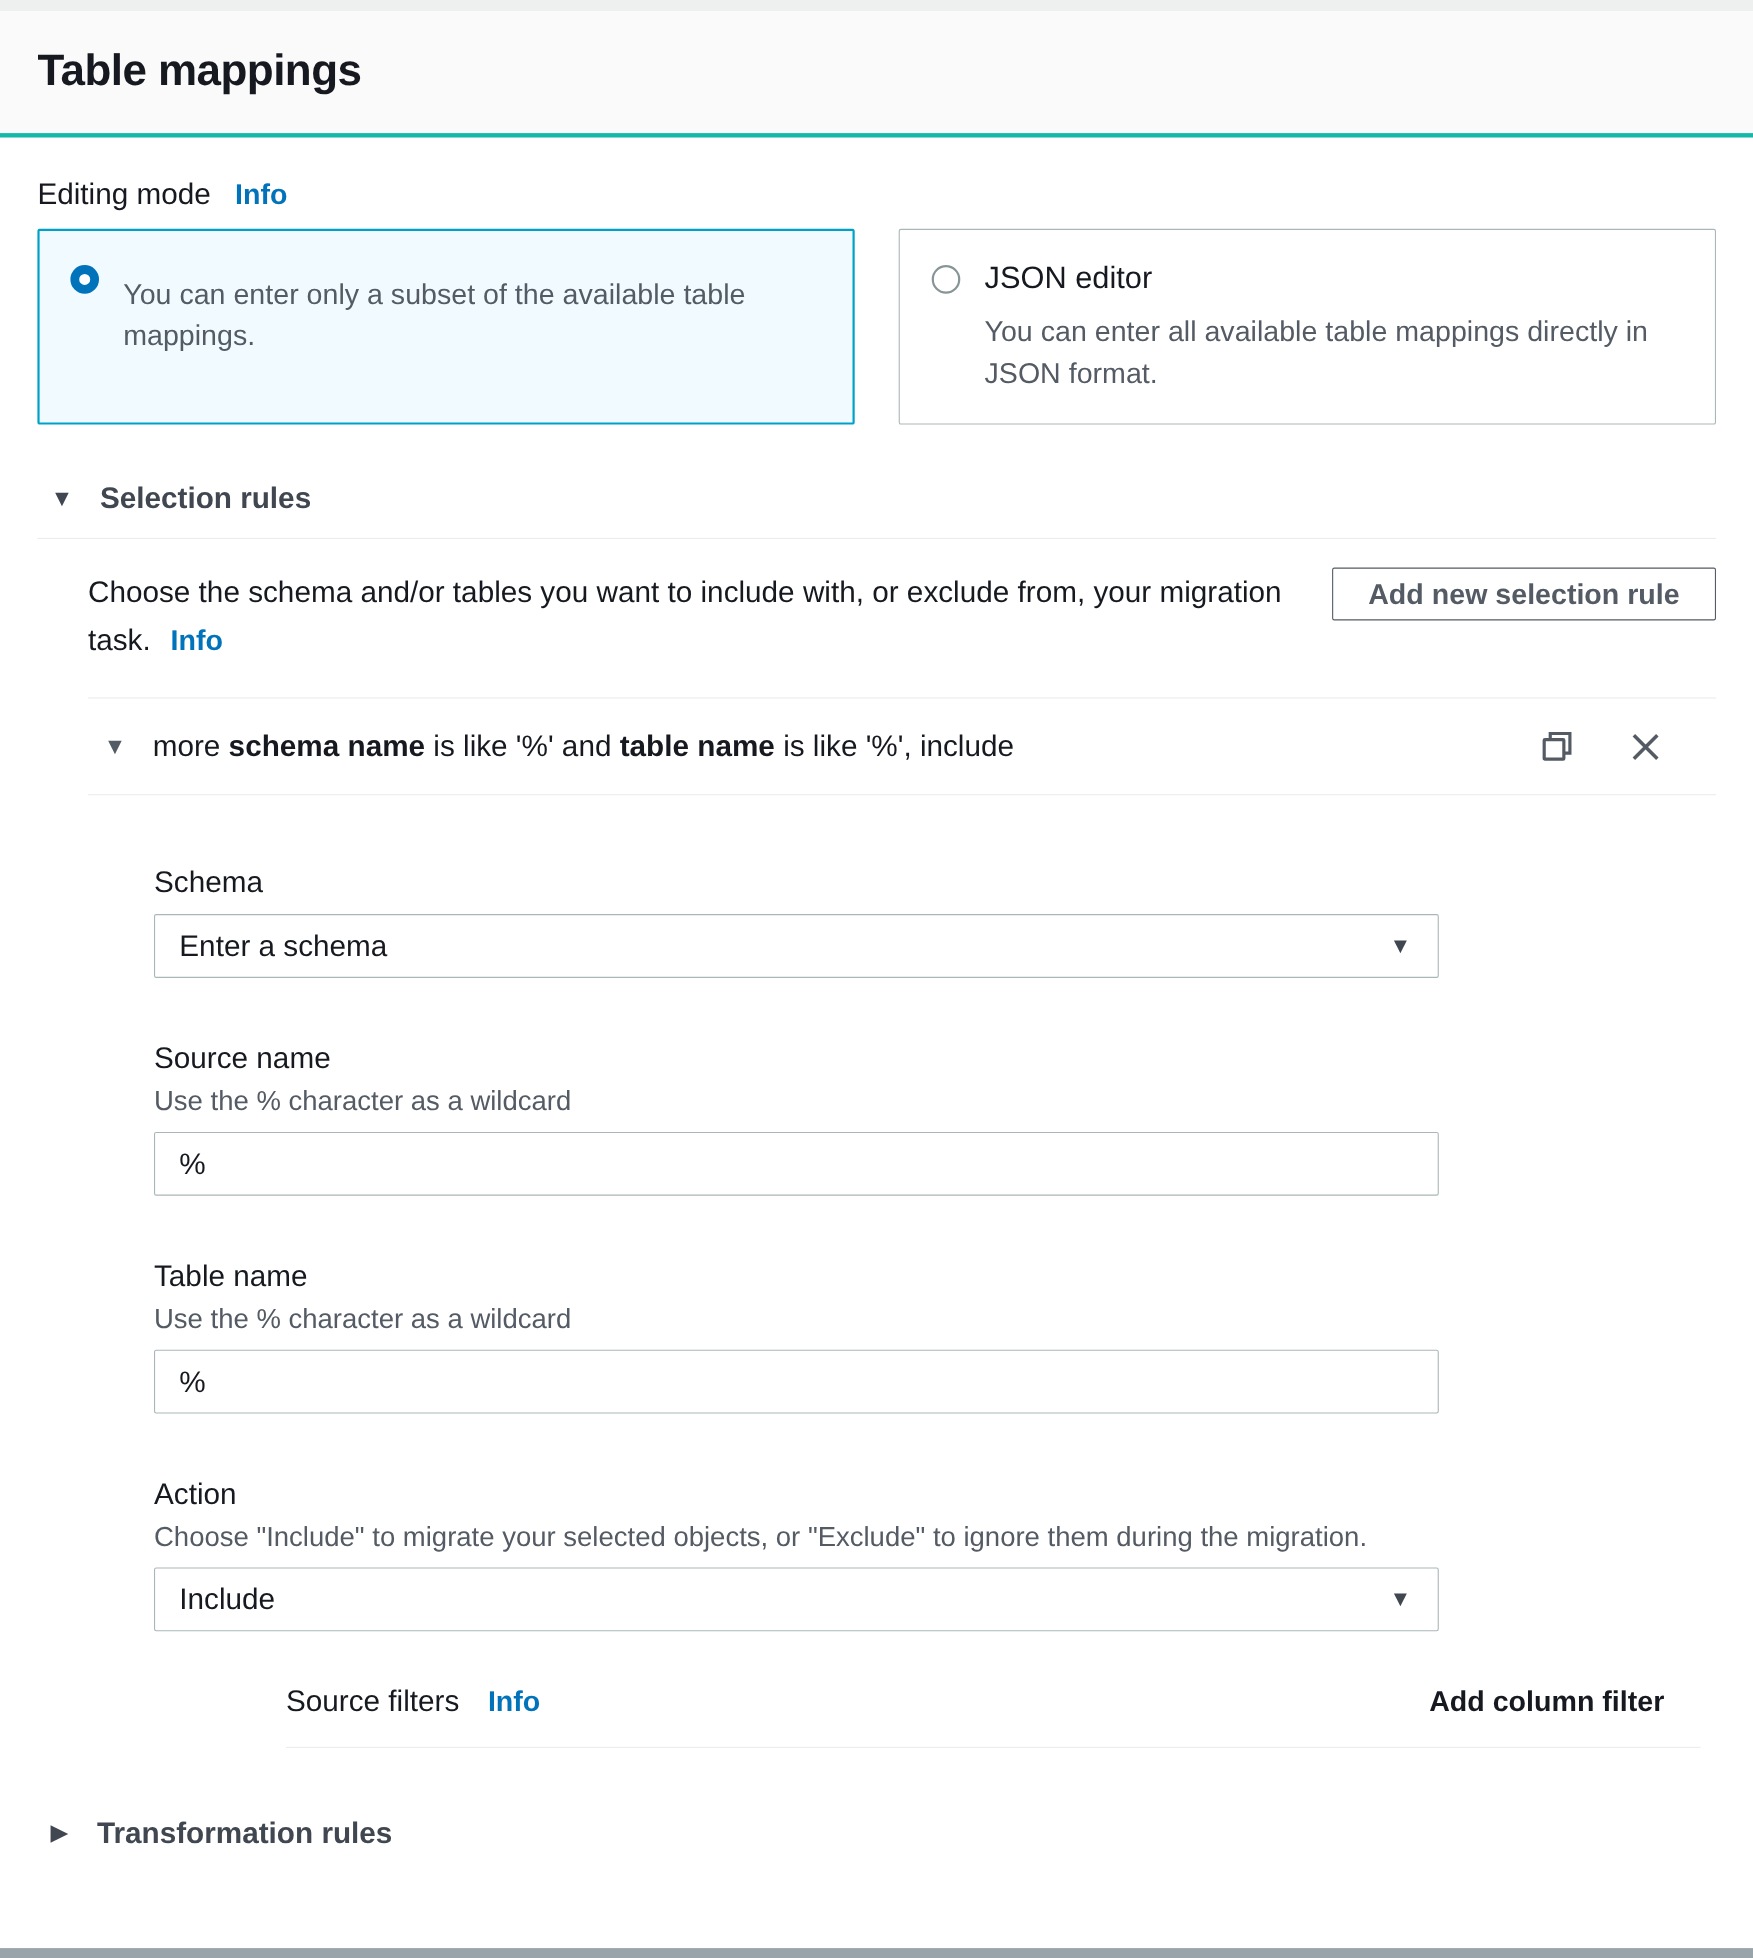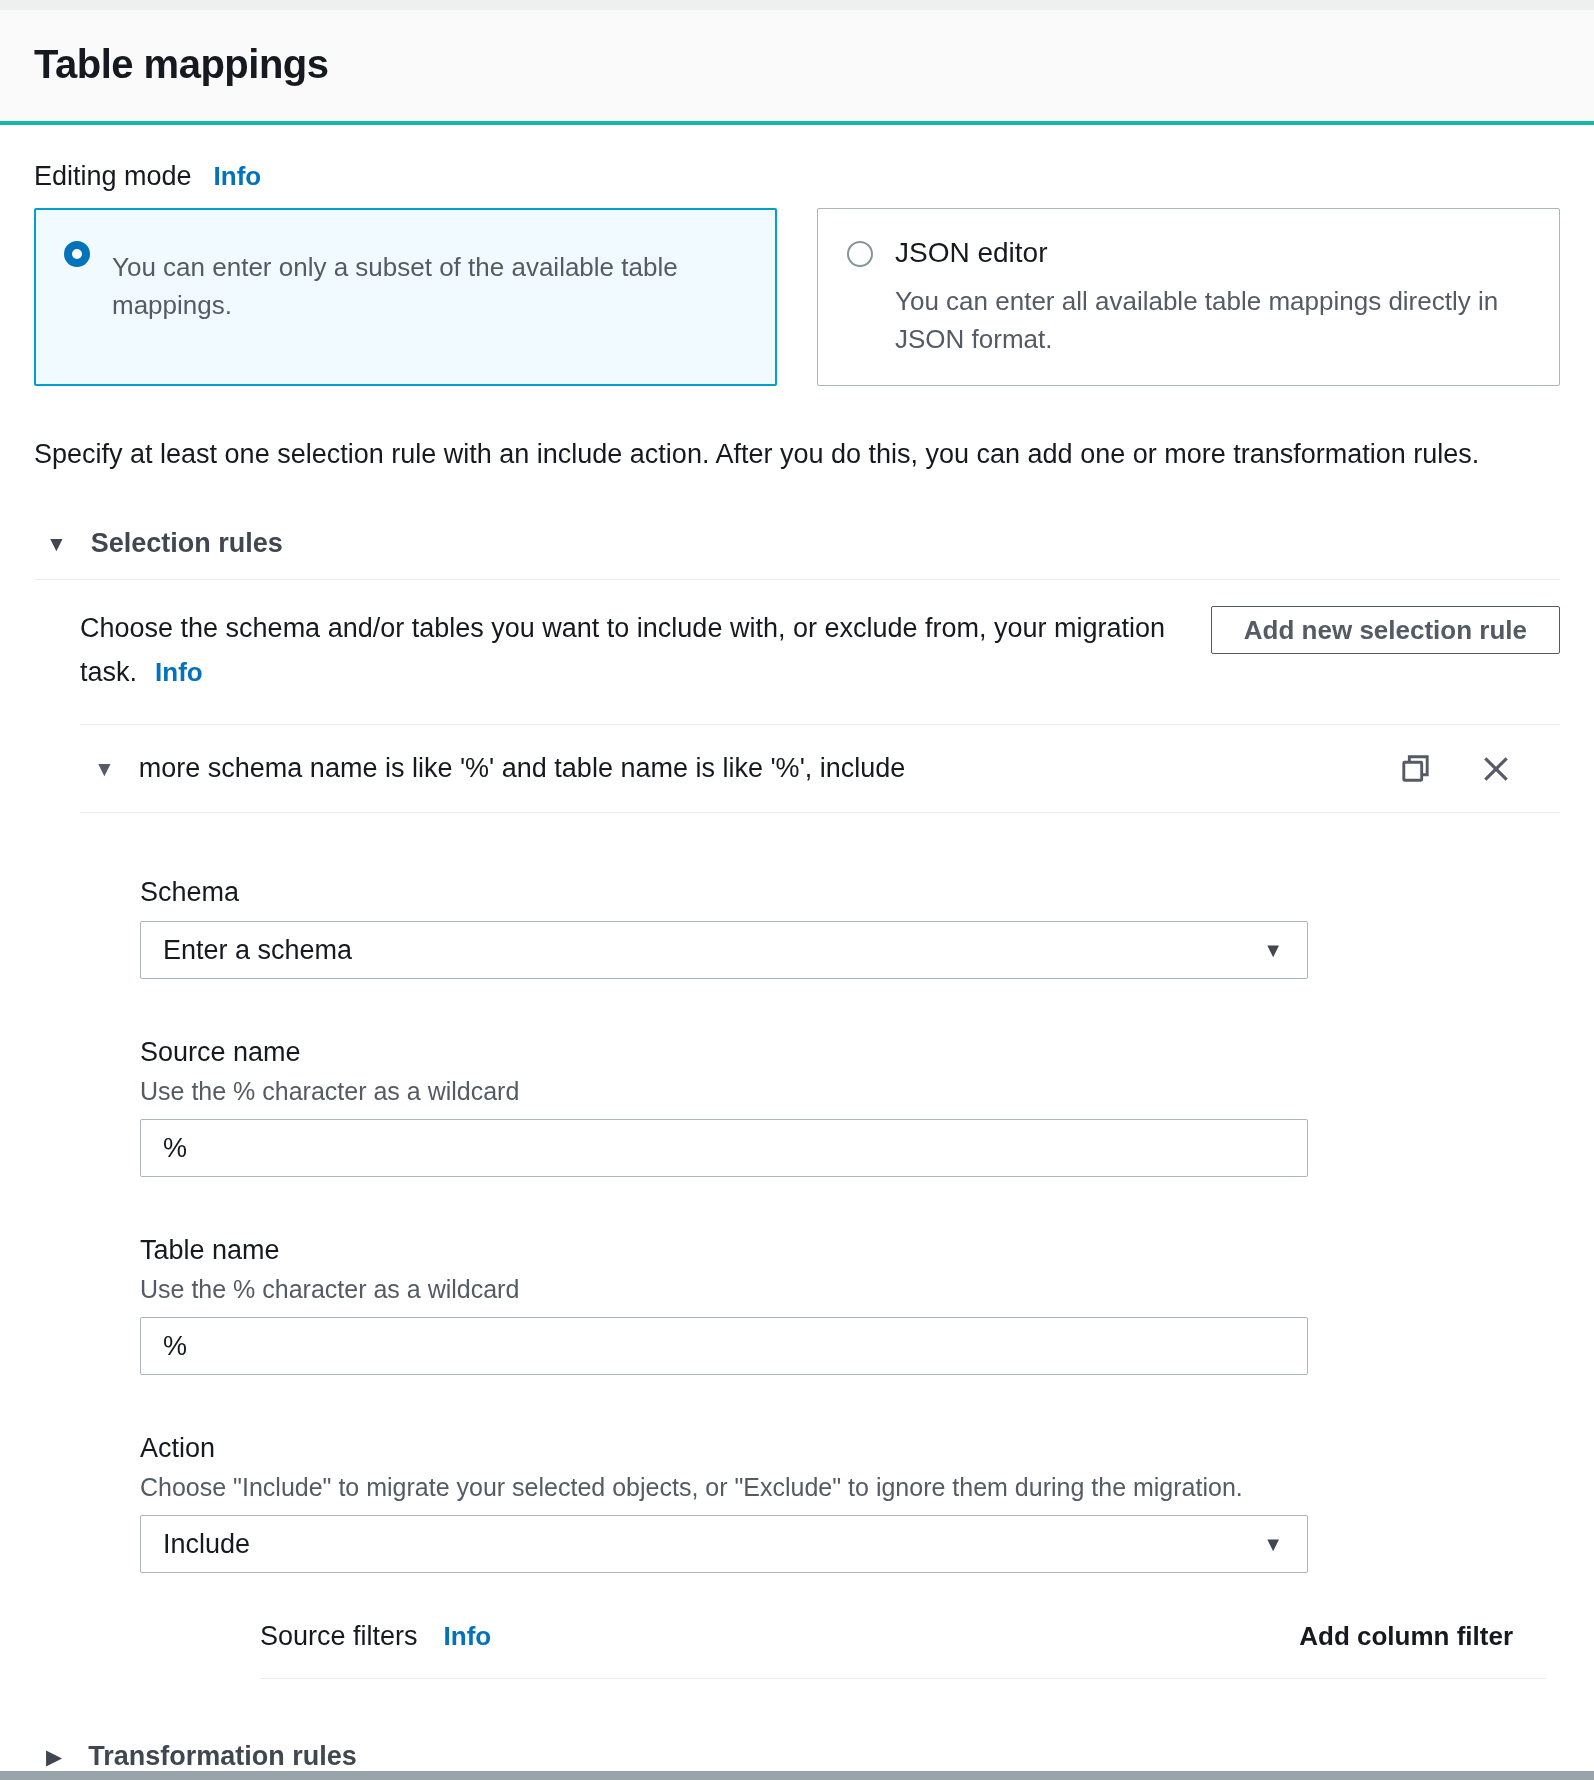--- a/index.html
+++ b/index.html
@@ -88,21 +88,21 @@
   
   .rule { margin-left: 46px; margin-top: 30px; }
   .rule-header {
     border-top: 1px solid #eaeded;
     border-bottom: 1px solid #eaeded;
     padding: 27px 0;
     display: flex; align-items: center;
   }
   .rule-header .tri { margin-left: 14px; color: #545b64; }
   .rule-summary { margin-left: 24px; font-size: 27px; color: #16191f; }
-  .rule-summary b { font-weight: 400; }
+  .rule-summary b { font-weight: 700; }
   .rule-actions { margin-left: auto; display: flex; align-items: center; gap: 48px; margin-right: 48px; }
   .icon-btn { background: none; border: none; cursor: pointer; padding: 0; line-height: 0; }
 
   .rule-body { padding-left: 60px; }
   .form-group { margin-top: 56px; }
   .form-group.first { margin-top: 62px; }
   .fg-label { font-size: 27px; color: #16191f; line-height: 34px; }
   .fg-hint { margin-top: 6px; font-size: 25px; color: #545b64; line-height: 32px; }
   .field {
     margin-top: 12px;
@@ -172,21 +172,20 @@
     </div>
     <div class="mode-card">
       <span class="radio"></span>
       <div>
         <div class="mode-title">JSON editor</div>
         <div class="mode-desc">You can enter all available table mappings directly in JSON format.</div>
       </div>
     </div>
   </div>
 
-  <p class="intro">Specify at least one selection rule with an include action. After you do this, you can add one or more transformation rules.</p>
 
   <div class="sec-header">
     <span class="tri">▼</span>
     <span class="sec-title">Selection rules</span>
   </div>
 
   <div class="choose-row">
     <div class="choose-text"><span>Choose the schema and/or tables you want to include with, or exclude from, your migration task.</span><a class="info-link">Info</a></div>
     <button class="btn-secondary">Add new selection rule</button>
   </div>

